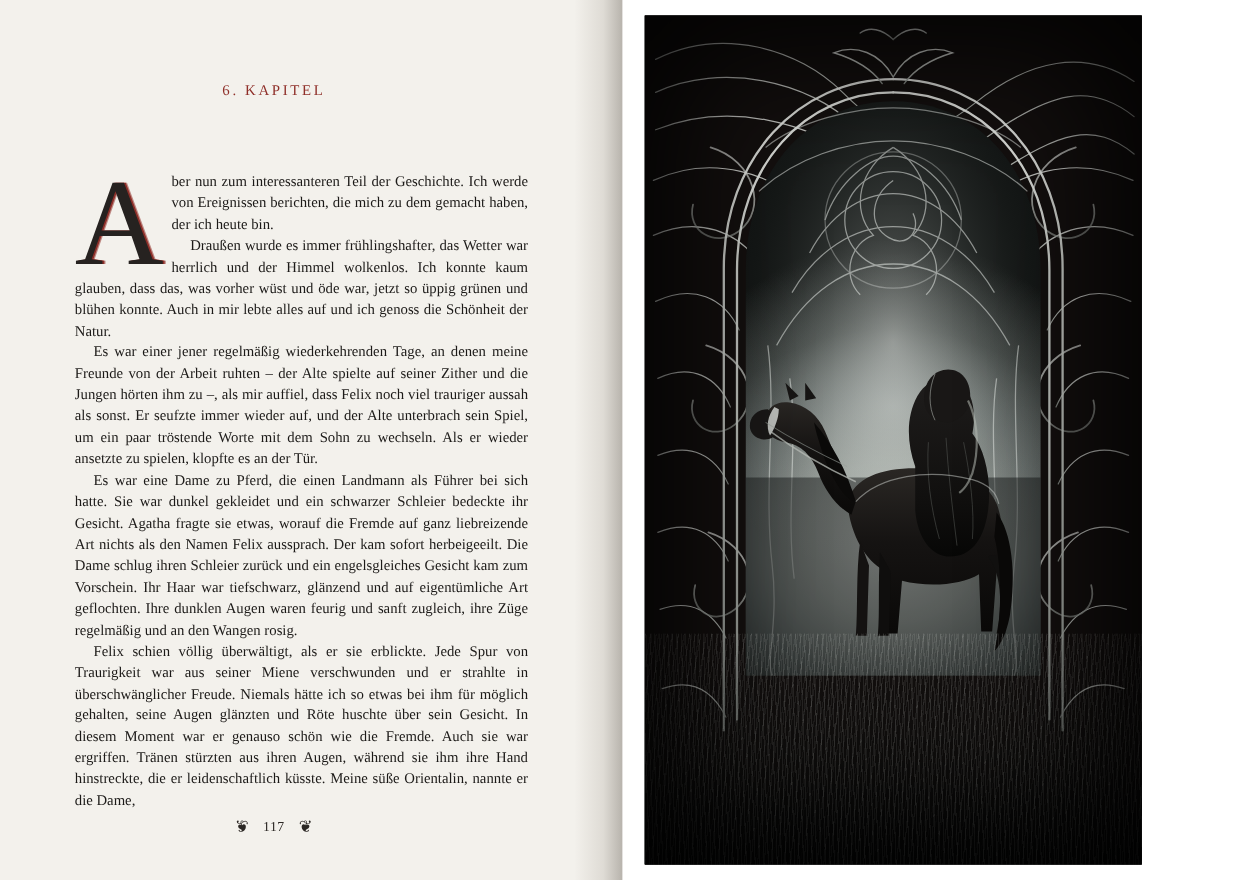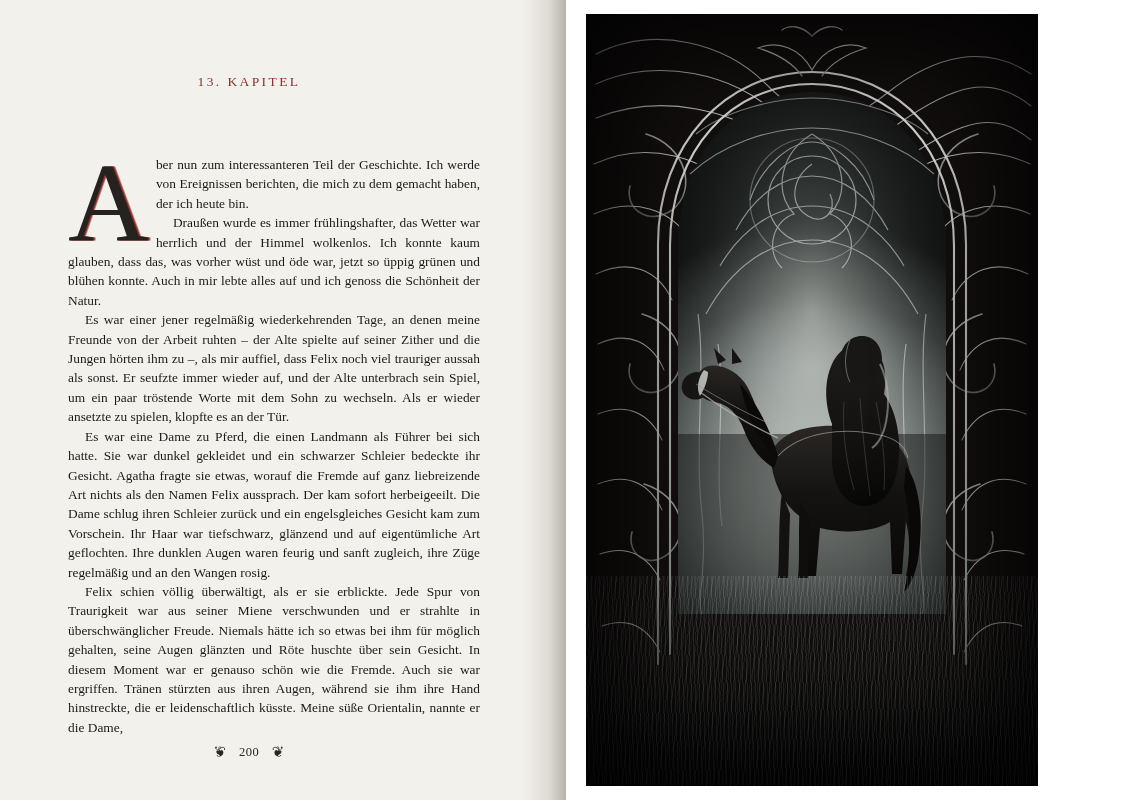--- a/index.html
+++ b/index.html
@@ -179,33 +179,33 @@
     pointer-events: none;
   }
 </style>
 </head>
 <body>
 
 <div class="spread">
 
   <div class="page-left">
 
-    <div class="chapter-head">13. KAPITEL</div>
+    <div class="chapter-head">6. KAPITEL</div>
 
     <div class="text-col">
       <p class="body-text first"><span class="dropcap">A</span><span>ber nun zum interessanteren Teil der Geschichte. Ich werde von Ereignissen berichten, die mich zu dem gemacht haben, der ich heute bin.</span></p>
       <p class="body-text">Draußen wurde es immer frühlingshafter, das Wetter war herrlich und der Himmel wolkenlos. Ich konnte kaum glauben, dass das, was vorher wüst und öde war, jetzt so üppig grünen und blühen konnte. Auch in mir lebte alles auf und ich genoss die Schönheit der Natur.</p>
       <p class="body-text">Es war einer jener regelmäßig wiederkehrenden Tage, an denen meine Freunde von der Arbeit ruhten – der Alte spielte auf seiner Zither und die Jungen hörten ihm zu –, als mir auffiel, dass Felix noch viel trauriger aussah als sonst. Er seufzte immer wieder auf, und der Alte unterbrach sein Spiel, um ein paar tröstende Worte mit dem Sohn zu wechseln. Als er wieder ansetzte zu spielen, klopfte es an der Tür.</p>
       <p class="body-text">Es war eine Dame zu Pferd, die einen Landmann als Führer bei sich hatte. Sie war dunkel gekleidet und ein schwarzer Schleier bedeckte ihr Gesicht. Agatha fragte sie etwas, worauf die Fremde auf ganz liebreizende Art nichts als den Namen Felix aussprach. Der kam sofort herbeigeeilt. Die Dame schlug ihren Schleier zurück und ein engelsgleiches Gesicht kam zum Vorschein. Ihr Haar war tiefschwarz, glänzend und auf eigentümliche Art geflochten. Ihre dunklen Augen waren feurig und sanft zugleich, ihre Züge regelmäßig und an den Wangen rosig.</p>
       <p class="body-text">Felix schien völlig überwältigt, als er sie erblickte. Jede Spur von Traurigkeit war aus seiner Miene verschwunden und er strahlte in überschwänglicher Freude. Niemals hätte ich so etwas bei ihm für möglich gehalten, seine Augen glänzten und Röte huschte über sein Gesicht. In diesem Moment war er genauso schön wie die Fremde. Auch sie war ergriffen. Tränen stürzten aus ihren Augen, während sie ihm ihre Hand hinstreckte, die er leidenschaftlich küsste. Meine süße Orientalin, nannte er die Dame,</p>
     </div>
 
     <div class="folio">
       <span class="orn left">❦</span>
-      <span class="num">200</span>
+      <span class="num">117</span>
       <span class="orn">❦</span>
     </div>
   </div>
 
   <div class="page-right">
     <div class="plate-frame">
 
       <div class="plate-bg"></div>
       <div class="plate-glow"></div>
 

